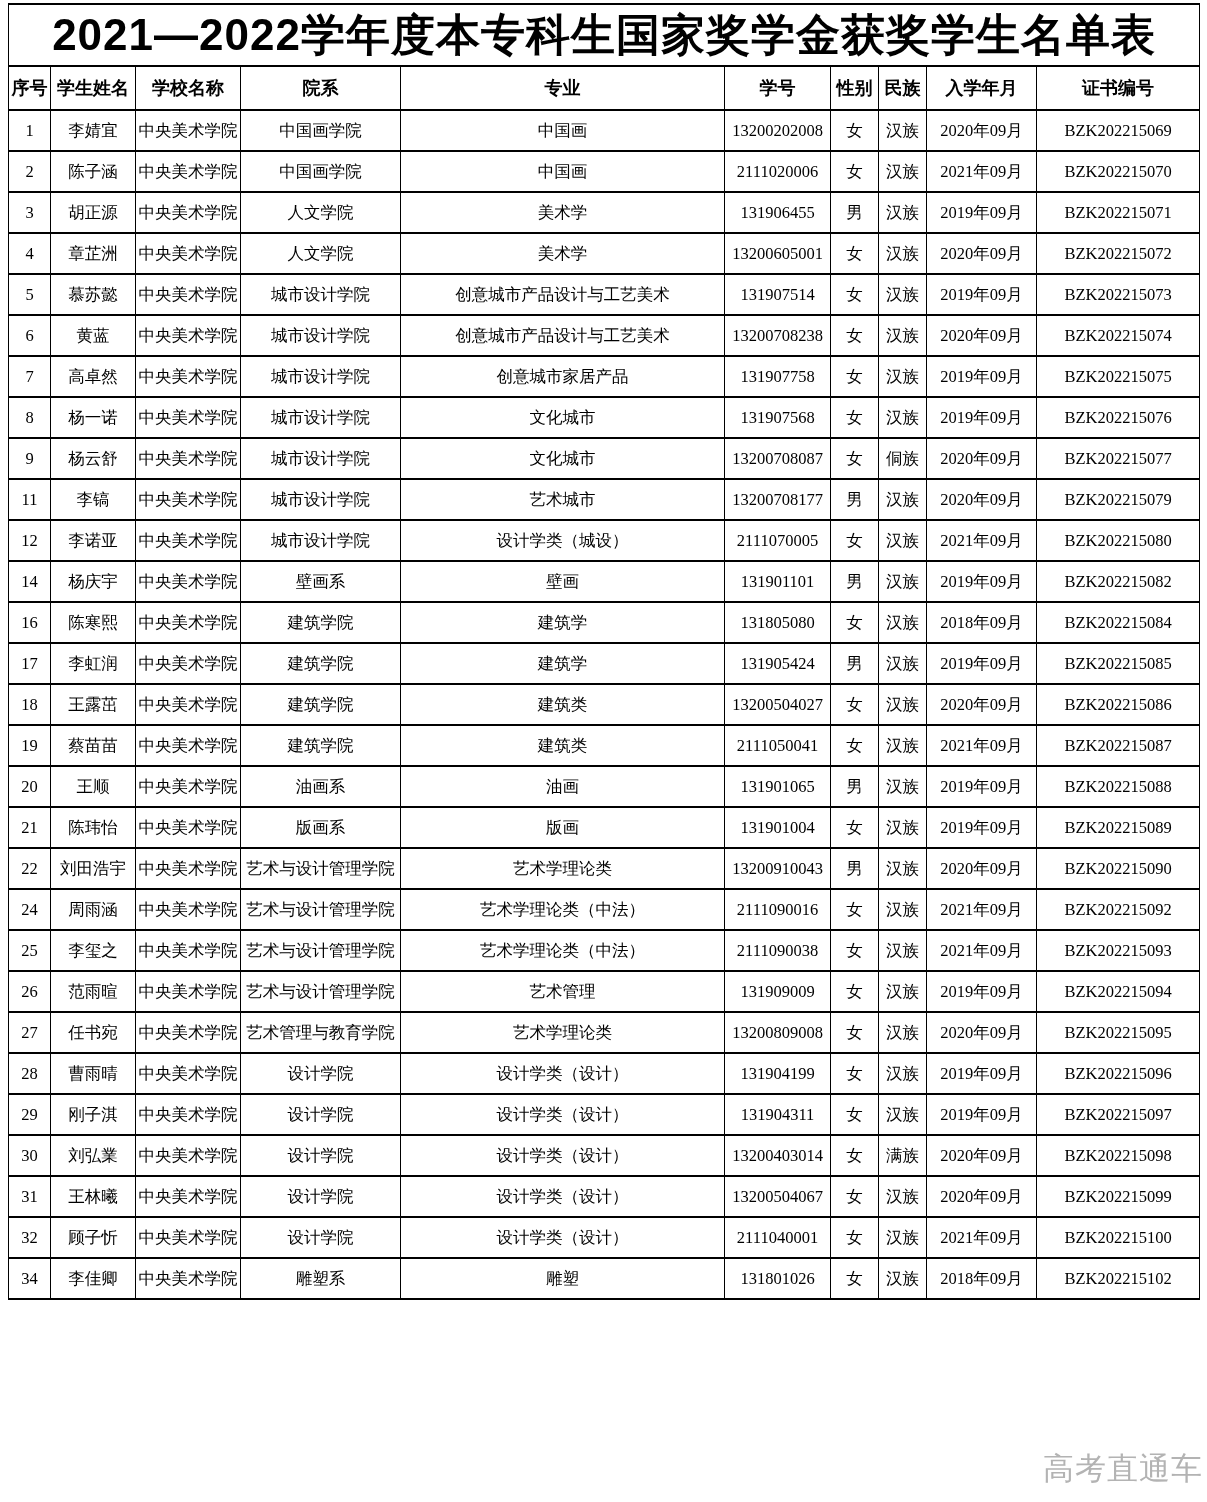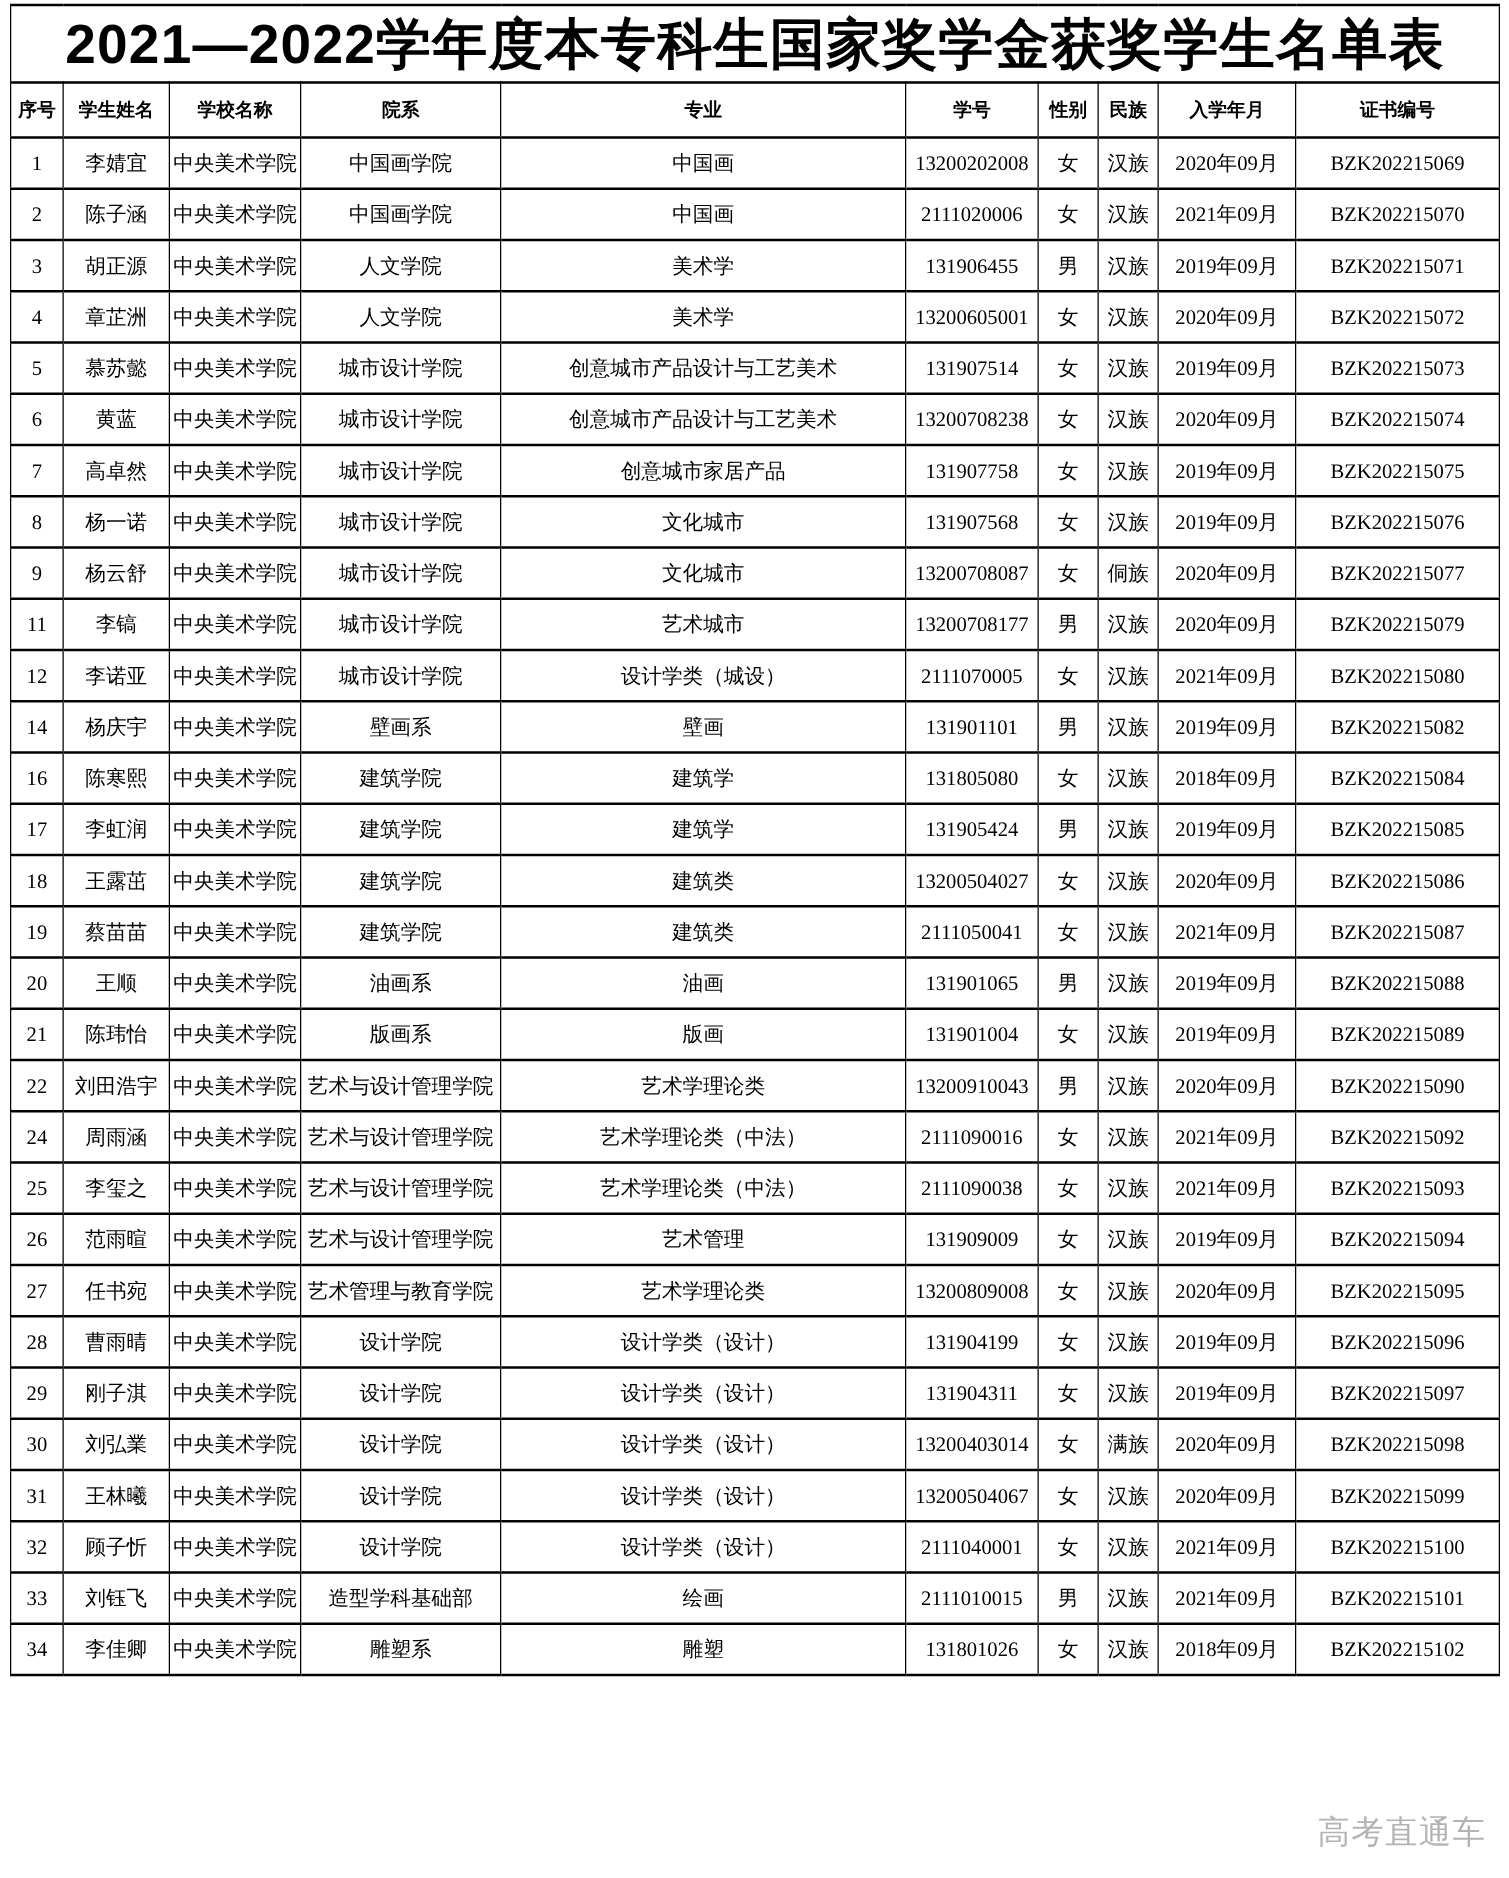--- a/index.html
+++ b/index.html
@@ -40,33 +40,33 @@
   }
   th.title-cell {
     height: 60px;
     font-size: 44px;
     font-weight: 700;
     font-family: "Liberation Sans", "DejaVu Sans", sans-serif;
     letter-spacing: 1px;
   }
   tr.header-row th {
     height: 42px;
-    font-size: 15px;
+    font-size: 18px;
     font-weight: 700;
   }
   tbody td {
     height: 39px;
     font-size: 16.5px;
     font-weight: 400;
   }
   .watermark {
     position: absolute;
-    right: 18px;
+    right: 4px;
     top: 1448px;
-    font-size: 26px;
+    font-size: 31px;
     letter-spacing: 1px;
     color: rgba(128, 128, 128, 0.6);
     font-family: Liberation Sans, sans-serif;
     pointer-events: none;
     z-index: 5;
   }
 </style>
 </head>
 <body>
 
@@ -432,32 +432,20 @@
           <td>中央美术学院</td>
           <td>设计学院</td>
           <td>设计学类（设计）</td>
           <td>2111040001</td>
           <td>女</td>
           <td>汉族</td>
           <td>2021年09月</td>
           <td>BZK202215100</td>
         </tr>
         <tr>
-          <td>33</td>
-          <td>刘钰飞</td>
-          <td>中央美术学院</td>
-          <td>造型学科基础部</td>
-          <td>绘画</td>
-          <td>2111010015</td>
-          <td>男</td>
-          <td>汉族</td>
-          <td>2021年09月</td>
-          <td>BZK202215101</td>
-        </tr>
-        <tr>
           <td>34</td>
           <td>李佳卿</td>
           <td>中央美术学院</td>
           <td>雕塑系</td>
           <td>雕塑</td>
           <td>131801026</td>
           <td>女</td>
           <td>汉族</td>
           <td>2018年09月</td>
           <td>BZK202215102</td>

